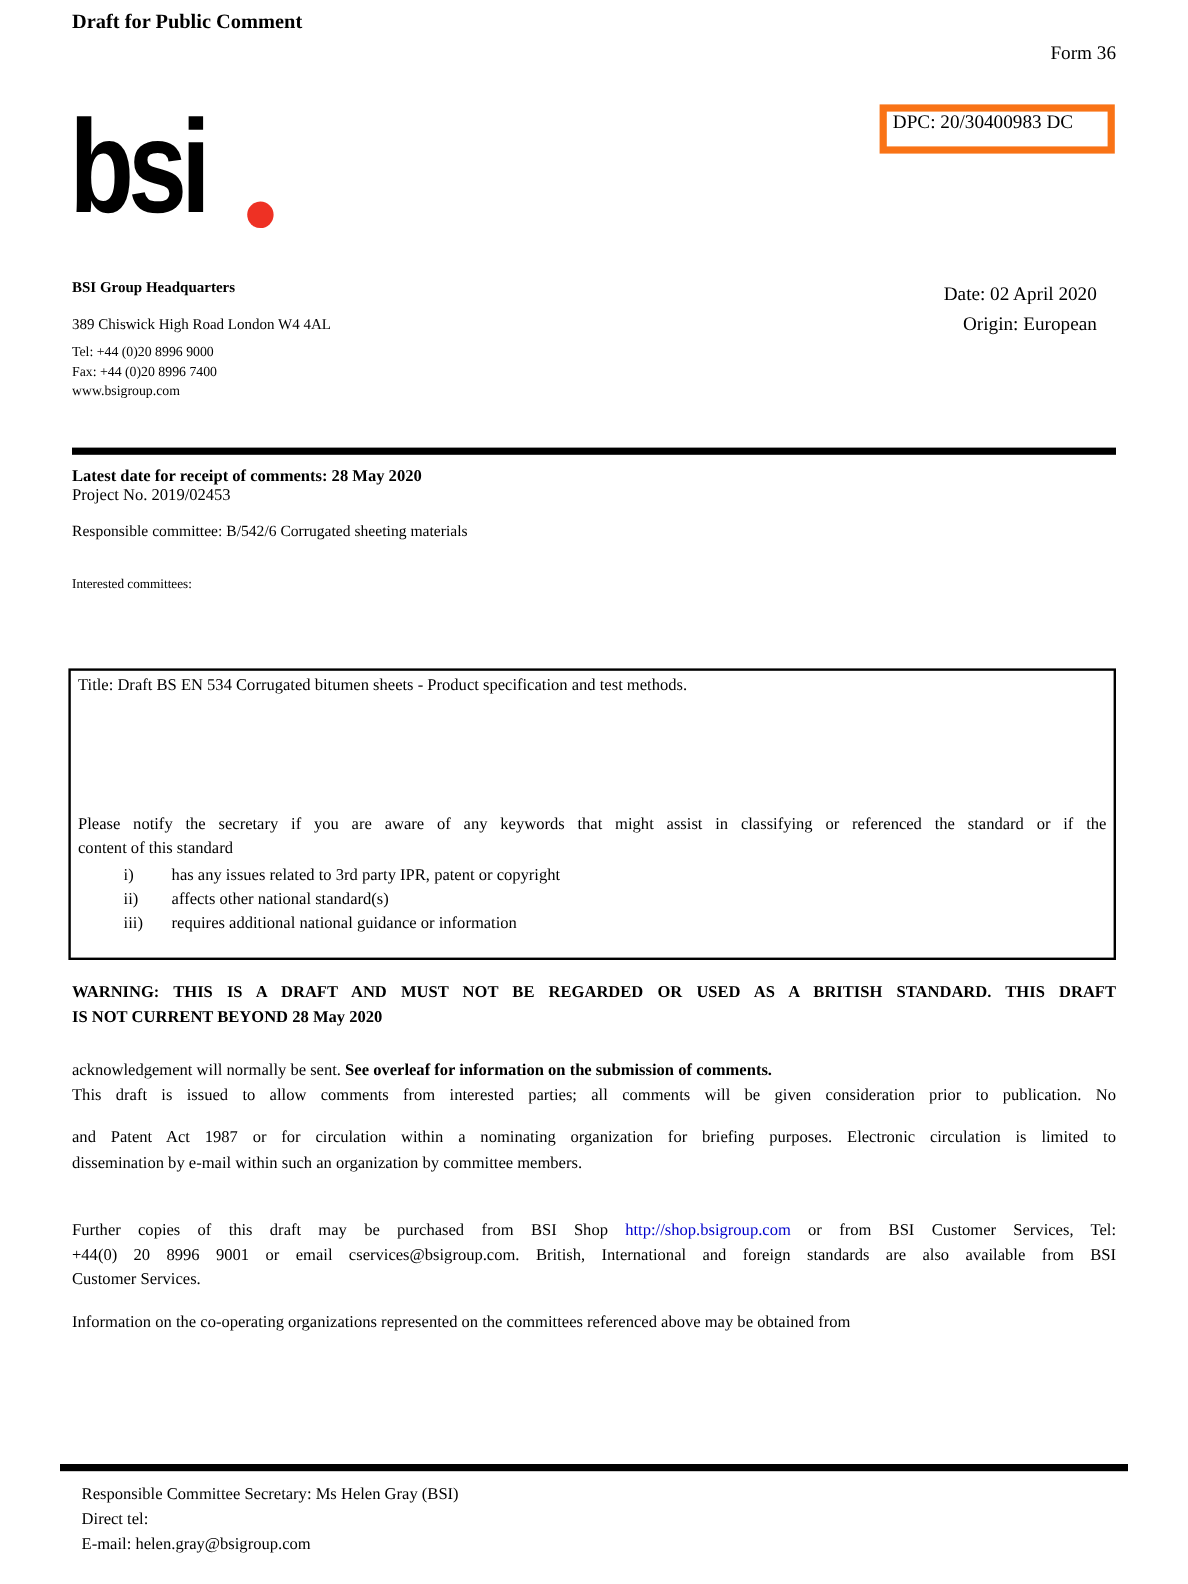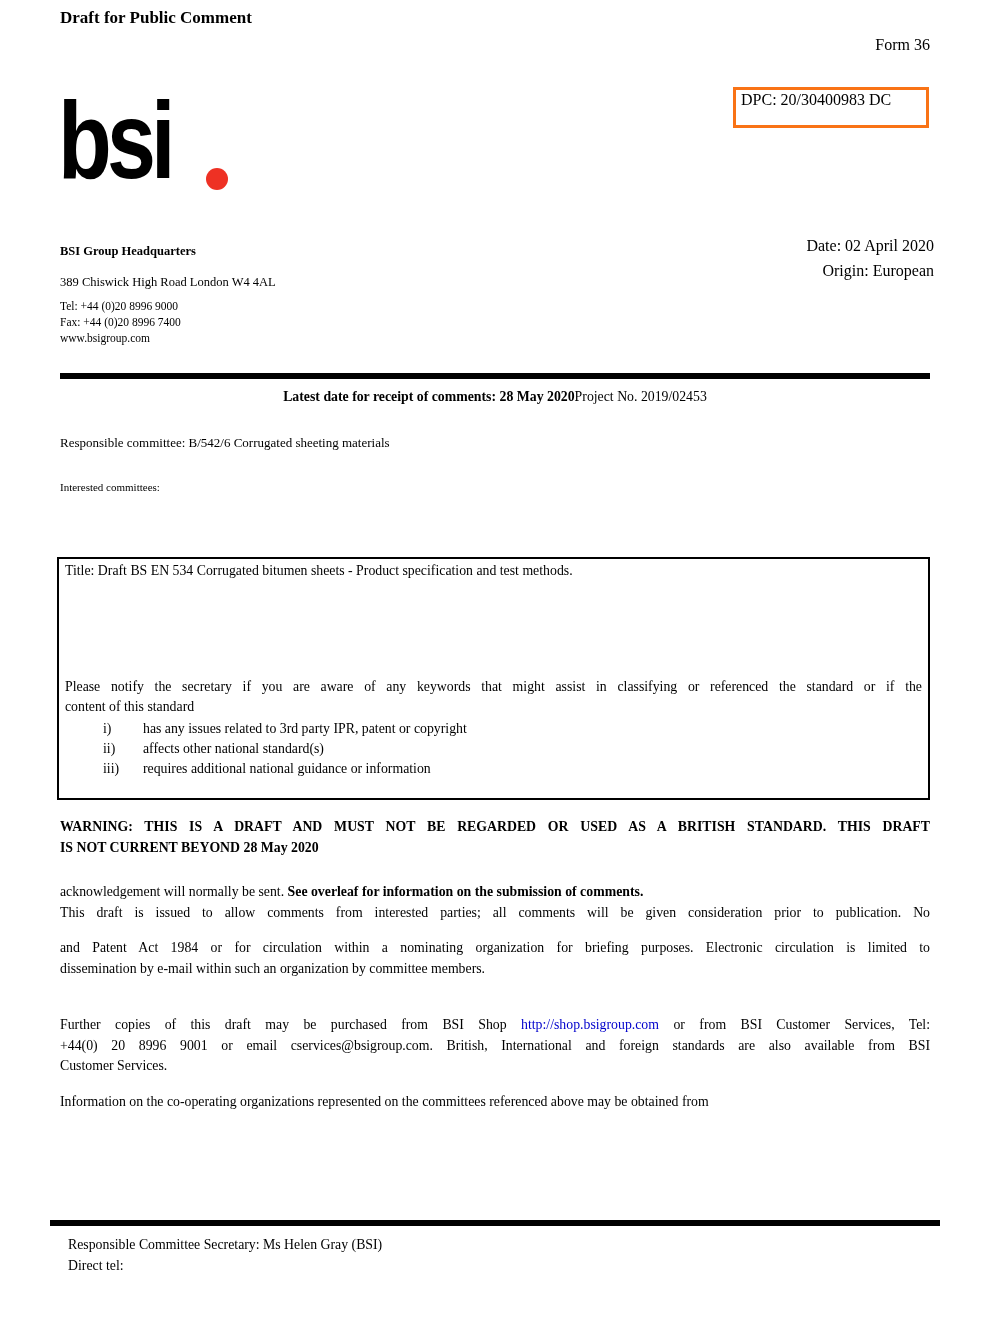--- a/index.html
+++ b/index.html
@@ -3,44 +3,44 @@
 <meta charset="utf-8">
 <style>
   * { margin:0; padding:0; box-sizing:border-box; }
   html,body { width:990px; height:1320px; background:#ffffff; }
   body { position:relative; font-family:"Liberation Serif", serif; color:#000; }
   .abs { position:absolute; }
 
   .doc-type { left:60px; top:8px; font-size:17px; font-weight:bold; }
   .form-no { right:60px; top:36px; font-size:16px; text-align:right; }
 
-  .dpc-box { left:733px; top:87px; width:196px; height:41px; border:3px solid #f97316;
+  .dpc-box { left:733px; top:87px; width:196px; height:41px; border:6px solid #f97316;
              font-size:16px; padding:1px 5px; }
 
   .logo-wrap { left:58px; top:85px; width:220px; height:115px; }
   .logo-text { display:inline-block; font-family:"Liberation Sans", sans-serif; font-weight:bold;
                font-size:110px; line-height:1; letter-spacing:-6px;
                transform:scaleX(0.8); transform-origin:0 0; }
   .logo-dot { position:absolute; left:148px; top:83px; width:22px; height:22px;
               border-radius:50%; background:var(--logo-dot,#ee3124); }
 
-  .hq { left:60px; top:244px; font-size:12.5px; line-height:15px; }
+  .hq { left:60px; top:232px; font-size:12.5px; line-height:15px; }
   .hq-name { font-weight:bold; }
   .hq-address { margin-top:16px; }
   .hq-tel { margin-top:8px; font-size:11.5px; line-height:16px; }
   .hq-fax, .hq-web { font-size:11.5px; line-height:16px; }
 
-  .date-block { right:56px; top:233px; font-size:16px; line-height:25px; text-align:right; }
+  .date-block { right:76px; top:233px; font-size:16px; line-height:25px; text-align:right; }
 
   .rule { background:#000; height:6px; }
   .rule-top { left:60px; top:373px; width:870px; }
   .rule-bottom { left:50px; top:1220px; width:890px; }
 
   .deadline-row { left:60px; top:389px; width:870px; display:flex;
-                  justify-content:center; font-size:13.8px; }
+                  justify-content:center; font-size:13.8px;flex-direction:column; }
   .deadline { font-weight:bold; }
 
   .resp { left:60px; top:435px; font-size:13px; }
   .interested { left:60px; top:481px; font-size:11px; }
 
   .title-box { left:57px; top:557px; width:873px; height:243px; border:2px solid #000;
                padding:2px 6px; font-size:13.8px; line-height:20px; }
   .notify { margin-top:96px; }
   .kw-list { margin-top:2px; }
   .kw-row { padding-left:38px; line-height:20px; }
@@ -119,30 +119,31 @@
 
 <div class="abs par p-warning">
     <div class="line just"><span class="seg-b">WARNING: THIS IS A DRAFT AND MUST NOT BE REGARDED OR USED AS A BRITISH STANDARD. THIS DRAFT</span></div>
     <div class="line"><span class="seg-b">IS NOT CURRENT BEYOND 28 May 2020</span></div>
   </div>
 <div class="abs par p-issued">
     <div class="line"><span class="seg-n">acknowledgement will normally be sent. </span><span class="seg-b">See overleaf for information on the submission of comments.</span></div>
     <div class="line just"><span class="seg-n">This draft is issued to allow comments from interested parties; all comments will be given consideration prior to publication. No</span></div>
   </div>
 <div class="abs par p-copying">
-    <div class="line just"><span class="seg-n">and Patent Act 1984 or for circulation within a nominating organization for briefing purposes. Electronic circulation is limited to</span></div>
+    <div class="line just"><span class="seg-n">and Patent Act 1987 or for circulation within a nominating organization for briefing purposes. Electronic circulation is limited to</span></div>
     <div class="line"><span class="seg-n">dissemination by e-mail within such an organization by committee members.</span></div>
   </div>
 <div class="abs par p-copies">
     <div class="line just"><span class="seg-n">Further copies of this draft may be purchased from BSI Shop </span><span class="seg-link">http://shop.bsigroup.com</span><span class="seg-n"> or from BSI Customer Services, Tel:</span></div>
     <div class="line just"><span class="seg-n">+44(0) 20 8996 9001 or email cservices@bsigroup.com. British, International and foreign standards are also available from BSI</span></div>
     <div class="line"><span class="seg-n">Customer Services.</span></div>
   </div>
 <div class="abs par p-info">
     <div class="line"><span class="seg-n">Information on the co-operating organizations represented on the committees referenced above may be obtained from</span></div>
   </div>
 
 <div class="abs rule rule-bottom"></div>
 
 <div class="abs footer">
   <div>Responsible Committee Secretary: Ms Helen Gray (BSI)</div>
   <div>Direct tel:</div>
+  <div>E-mail: helen.gray@bsigroup.com</div>
 </div>
 
 </body></html>

